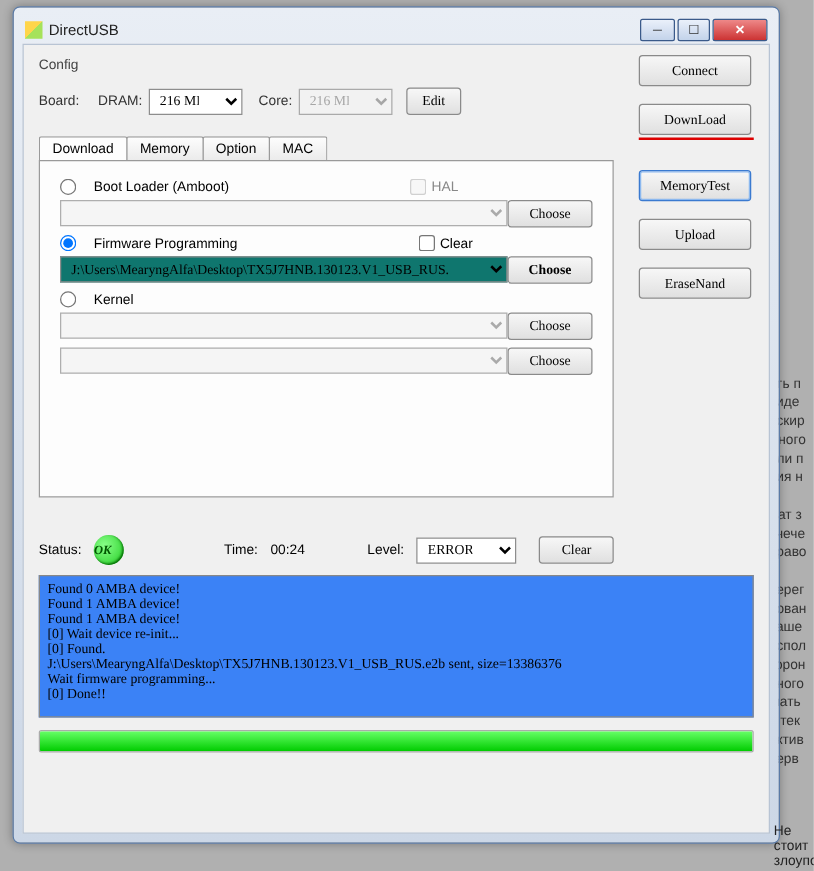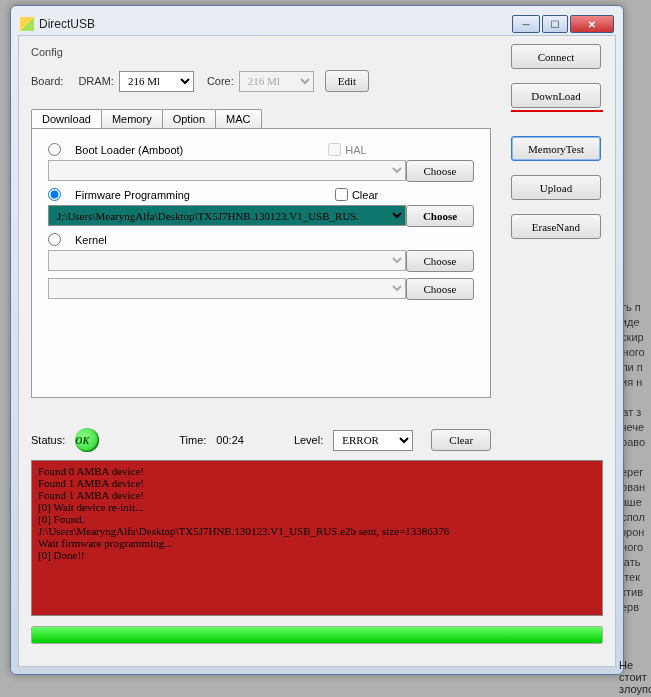--- a/index.html
+++ b/index.html
@@ -138,22 +138,22 @@
 .ok-badge {
   width: 24px; height: 24px; border-radius: 50%;
   background: radial-gradient(circle at 35% 35%, #8f8, #2c2);
   box-shadow: inset -1px -1px 2px #060;
   display:flex;align-items:center;justify-content:flex-start;
   font: italic bold 10px serif; color: #050;
 }
 .log {
   margin-top: 8px;
   border: 1px solid #888;
-  background: #b91c1c;
-  height: 156px;
+  background: #3b82f6;
+  height: 114px;
   padding: 4px 6px;
   font: 11px Tahoma;
   overflow-y: scroll;
   white-space: pre-wrap;
   color: #000;
 }
 .progress {
   margin-top: 10px;
   height: 18px;
   border: 1px solid #aaa;

